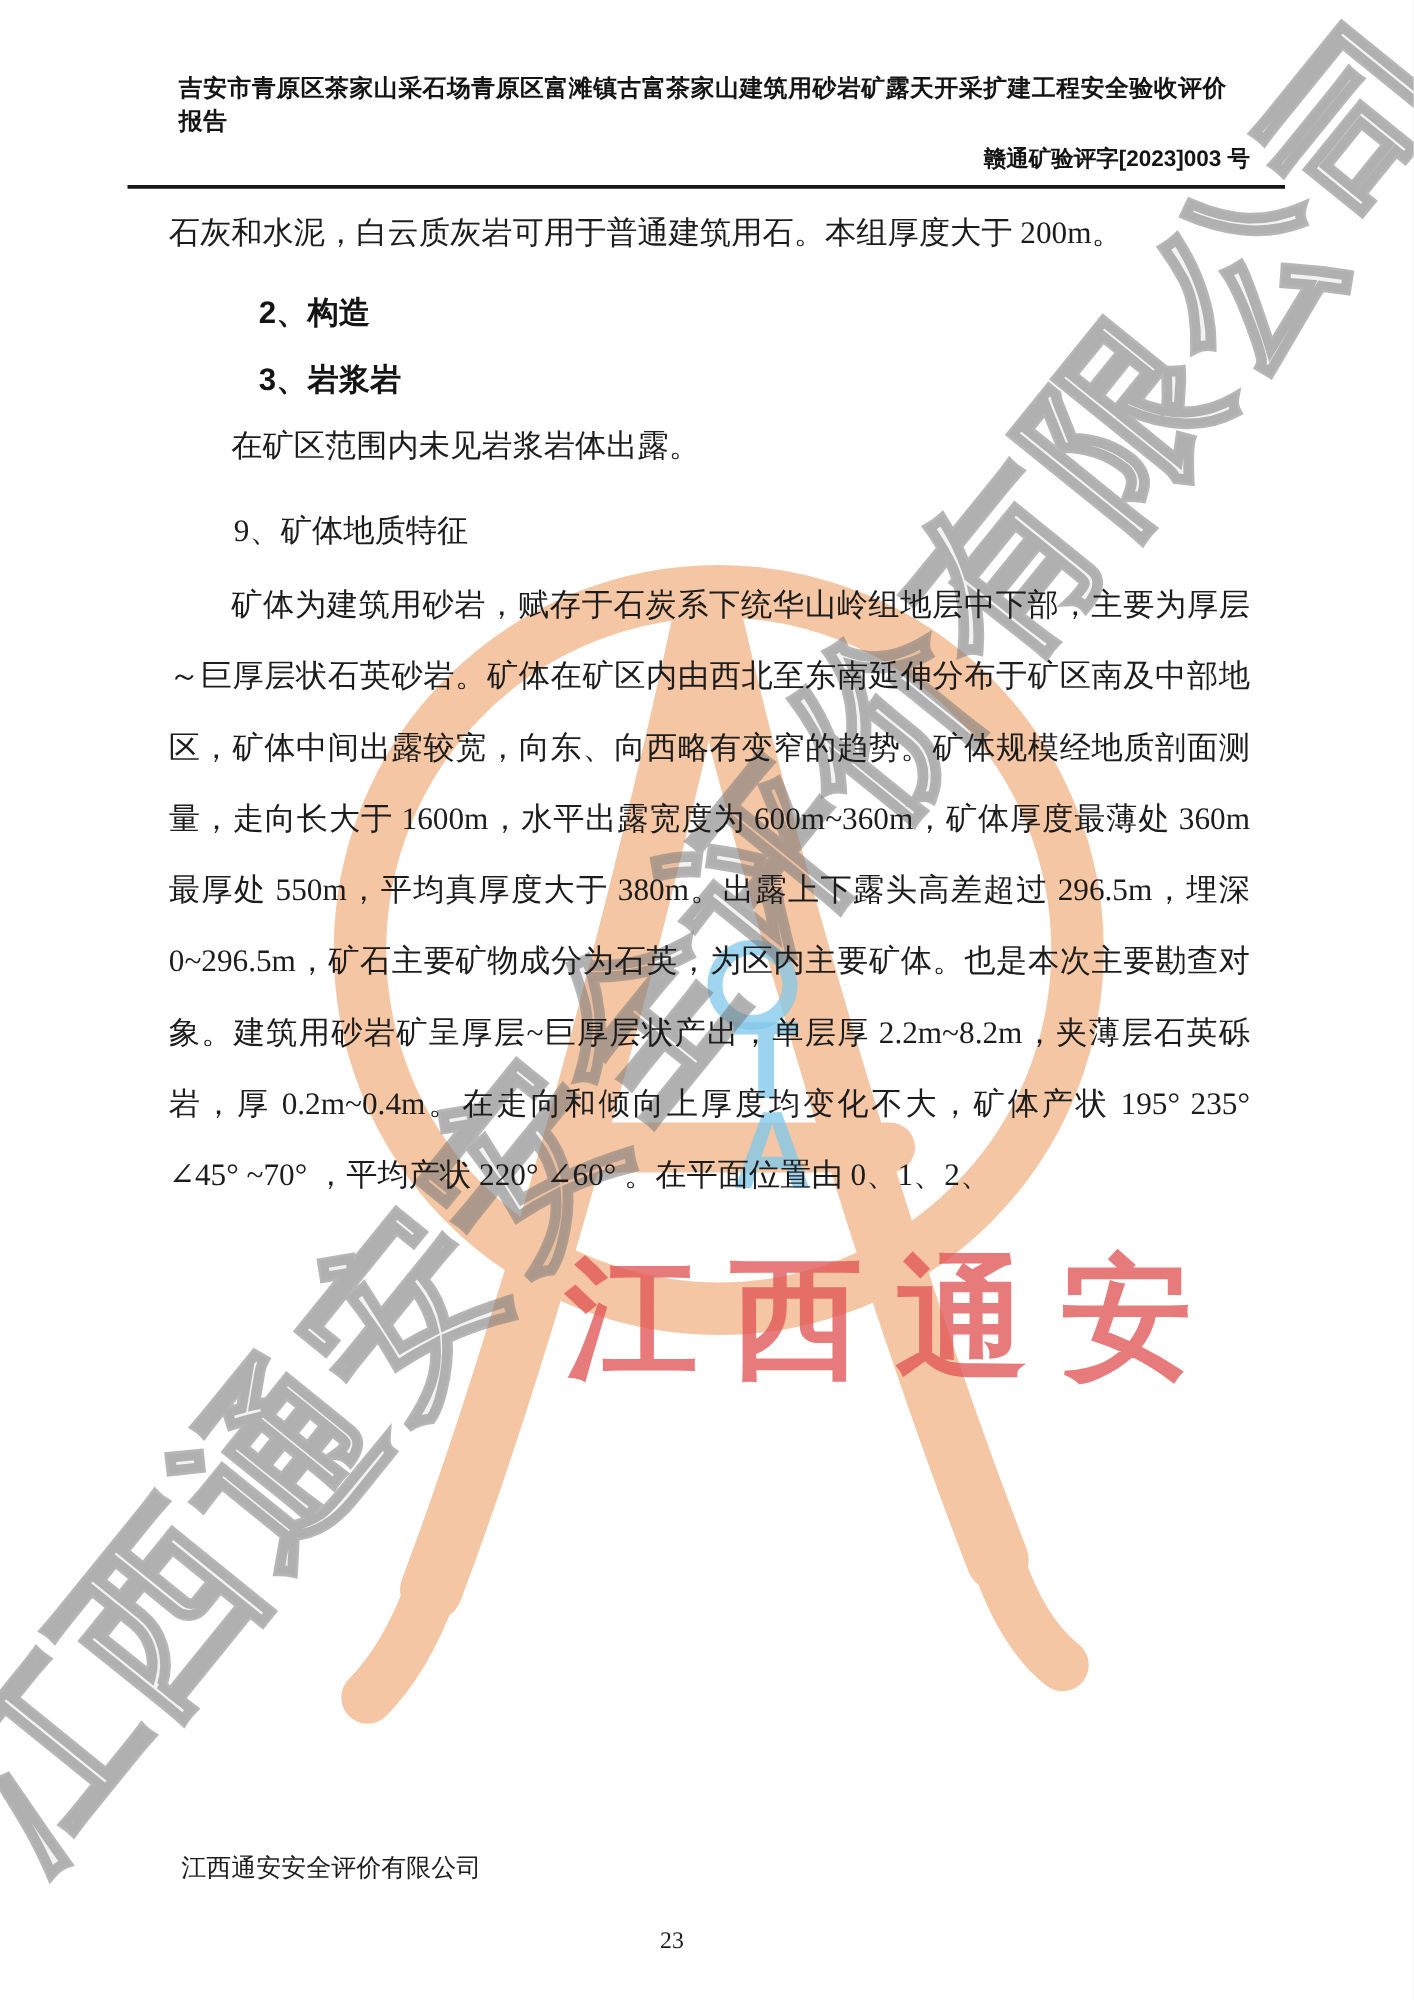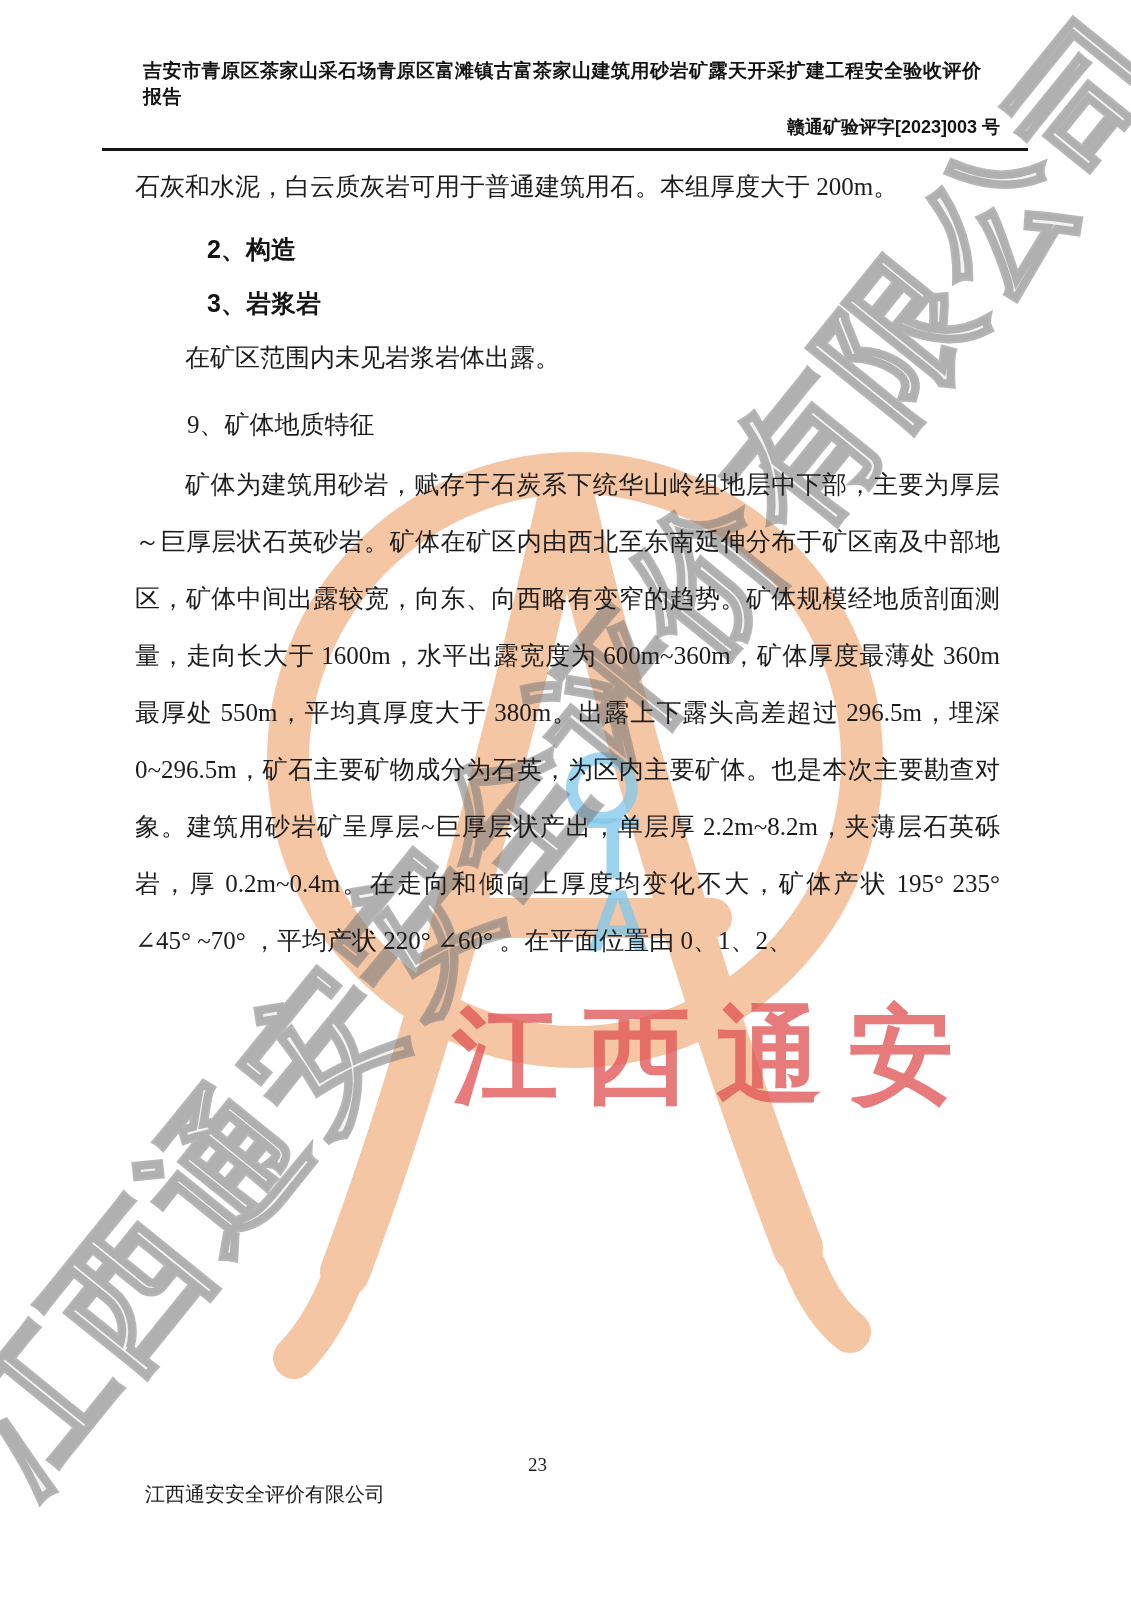--- a/index.html
+++ b/index.html
@@ -65,21 +65,21 @@
     font-weight:bold; font-size:27px; margin-top:29px; color:#141414;
   }
   .h-sub { font-size:25px; margin:25px 0 0 52px; }
 
   
   .footer-company {
     position:absolute; left:145px; top:1481px; z-index:1;
     font-size:20px; color:#1c1c1c;
   }
   .footer-page {
-    position:absolute; left:528px; top:1454px; z-index:1;
+    position:absolute; left:528px; top:1542px; z-index:1;
     font-size:19px; color:#1c1c1c;
   }
 </style>
 </head>
 <body>
 
 <div class="page">
 
   <div class="watermark">
     <svg class="wm-logo-svg" viewBox="0 0 1131 1600" xmlns="http://www.w3.org/2000/svg">

